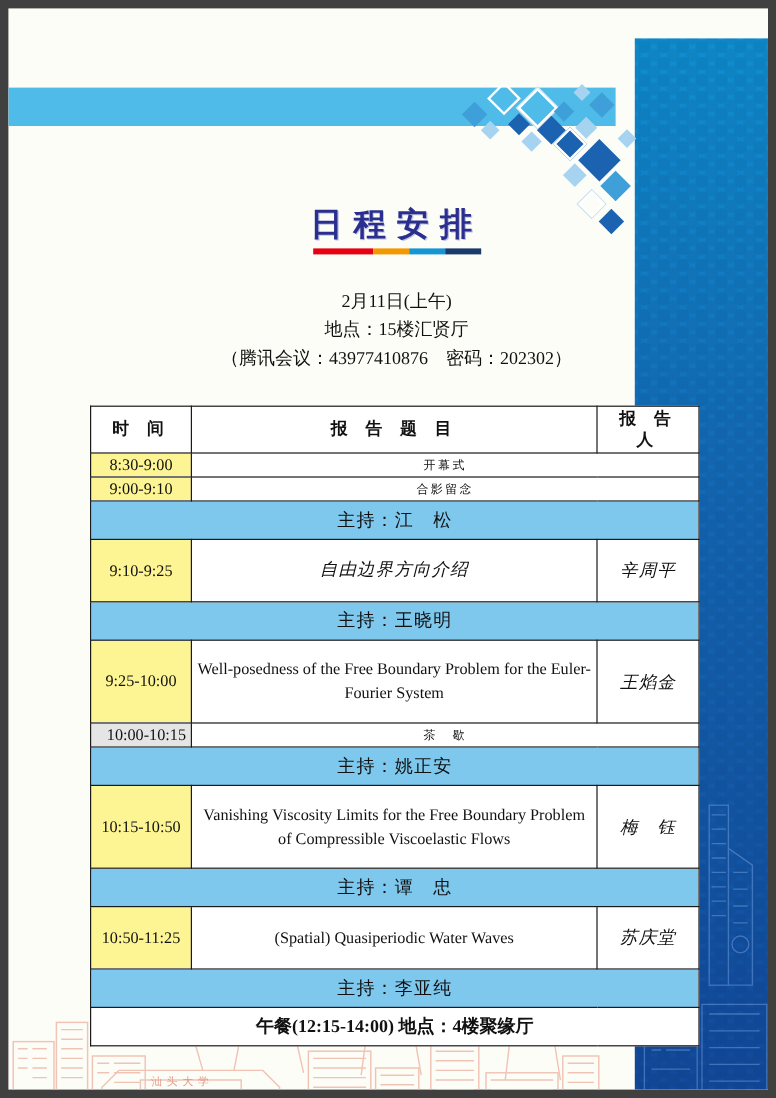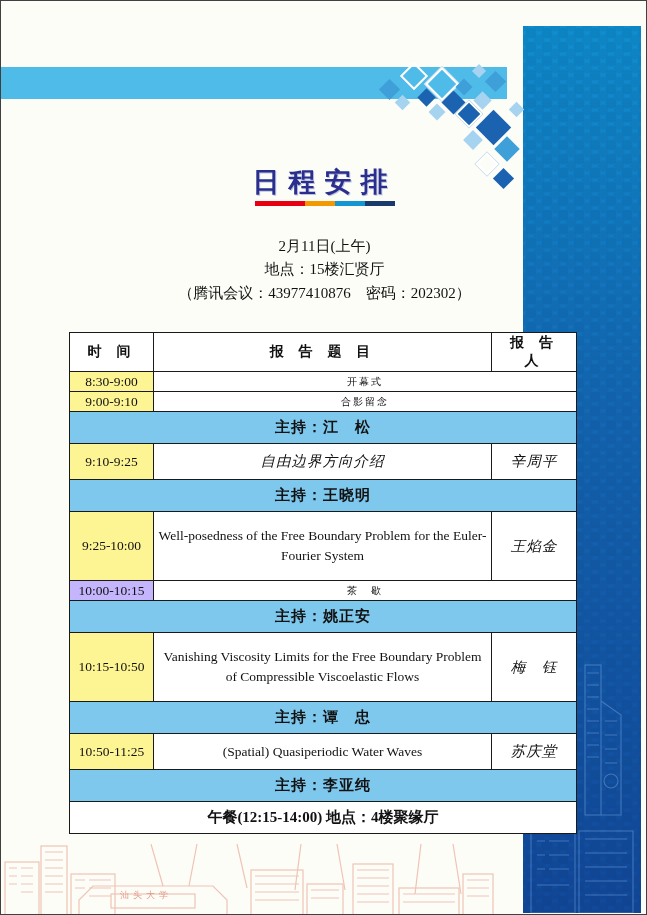--- a/index.html
+++ b/index.html
@@ -2,21 +2,21 @@
 <html><head>
 <meta charset="utf-8">
 <style>
   html,body{margin:0;padding:0;background:#e9e9e4;}
   #page{
     position:relative;
     width:647px;height:915px;
     margin:0 auto;
     background:#fdfdf8;
     overflow:hidden;
-    border:1px solid #404040;
+    border:7px solid #404040;
     box-sizing:border-box;
     font-family:"DejaVu Sans","Liberation Sans",sans-serif;
   }
 
   
   .side-band{
     position:absolute;
     left:522px;top:25px;width:118px;height:887px;
     background:linear-gradient(180deg,var(--band-top,#0f8fd0) 0%,#1467b4 45%,var(--band-bottom,#12499b) 100%);
     z-index:2;
@@ -90,27 +90,27 @@
   col.c-speaker{width:85px;}
 
   tr.r-header td{
     height:30px;background:#ffffff;
     font-size:14px;font-weight:bold;letter-spacing:5px;
   }
   td.time-cell{
     font-family:"Liberation Serif","DejaVu Serif",serif;
     font-size:13.5px;height:20px;background:var(--time-yellow,#fdf493);
   }
-  td.time-cell.plain{background:#c4b5fd;}
+  td.time-cell.plain{background:#e5e5e5;text-align:right;}
   td.event-title{font-size:10px;font-weight:normal;letter-spacing:2px;}
   tr.r-chair td{
     height:32px;background:var(--chair-blue,#7ec8ee);
-    font-size:15px;font-weight:bold;letter-spacing:1px;
-  }
-  tr.r-talk td.time-cell{height:36px;}
+    font-size:15px;font-weight:normal;letter-spacing:1px;
+  }
+  tr.r-talk td.time-cell{height:52px;}
   tr.r-talk.two-line td.time-cell{height:69px;}
   td.talk-title{
     font-family:"Liberation Serif","DejaVu Serif",serif;
     font-size:13.5px;line-height:1.45;
   }
   td.talk-title.cn, td.speaker-cell{
     font-family:"Liberation Serif","DejaVu Serif",serif;
     font-style:italic;
     font-size:14.5px;letter-spacing:1px;
   }

